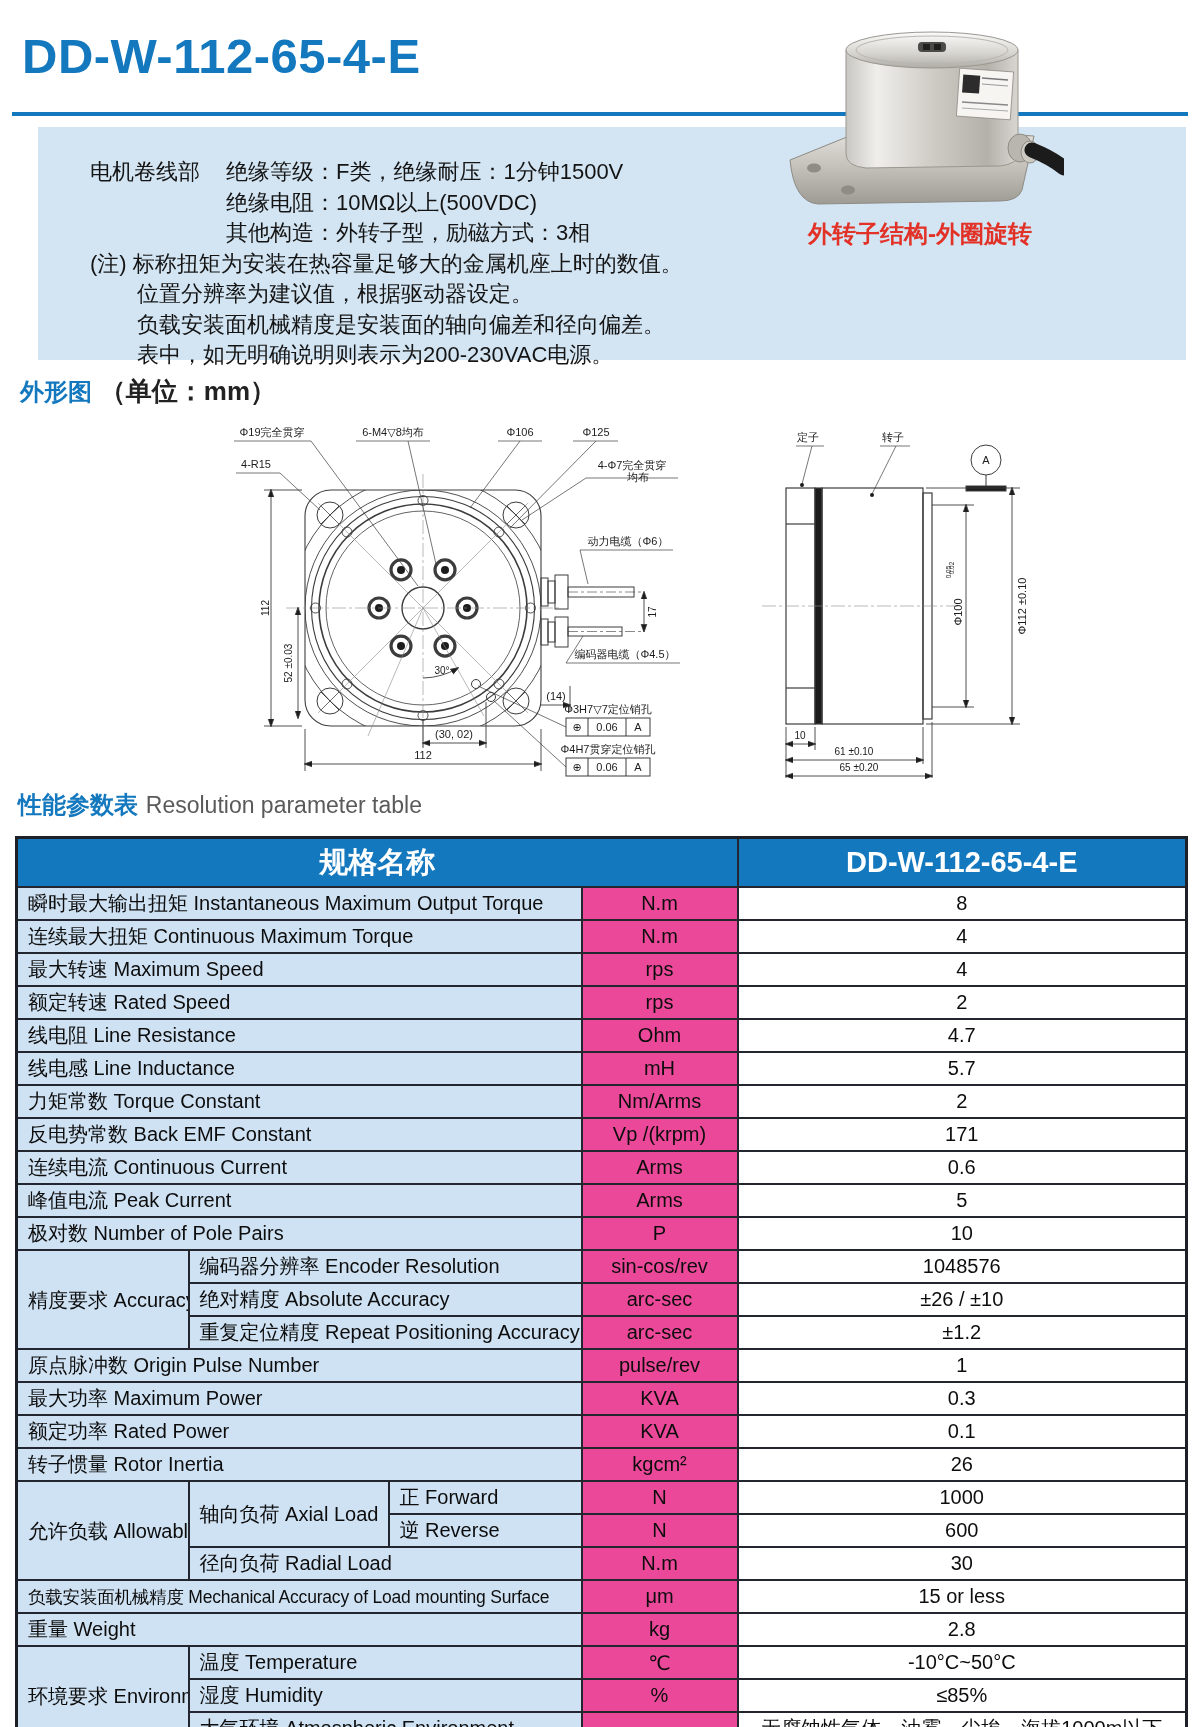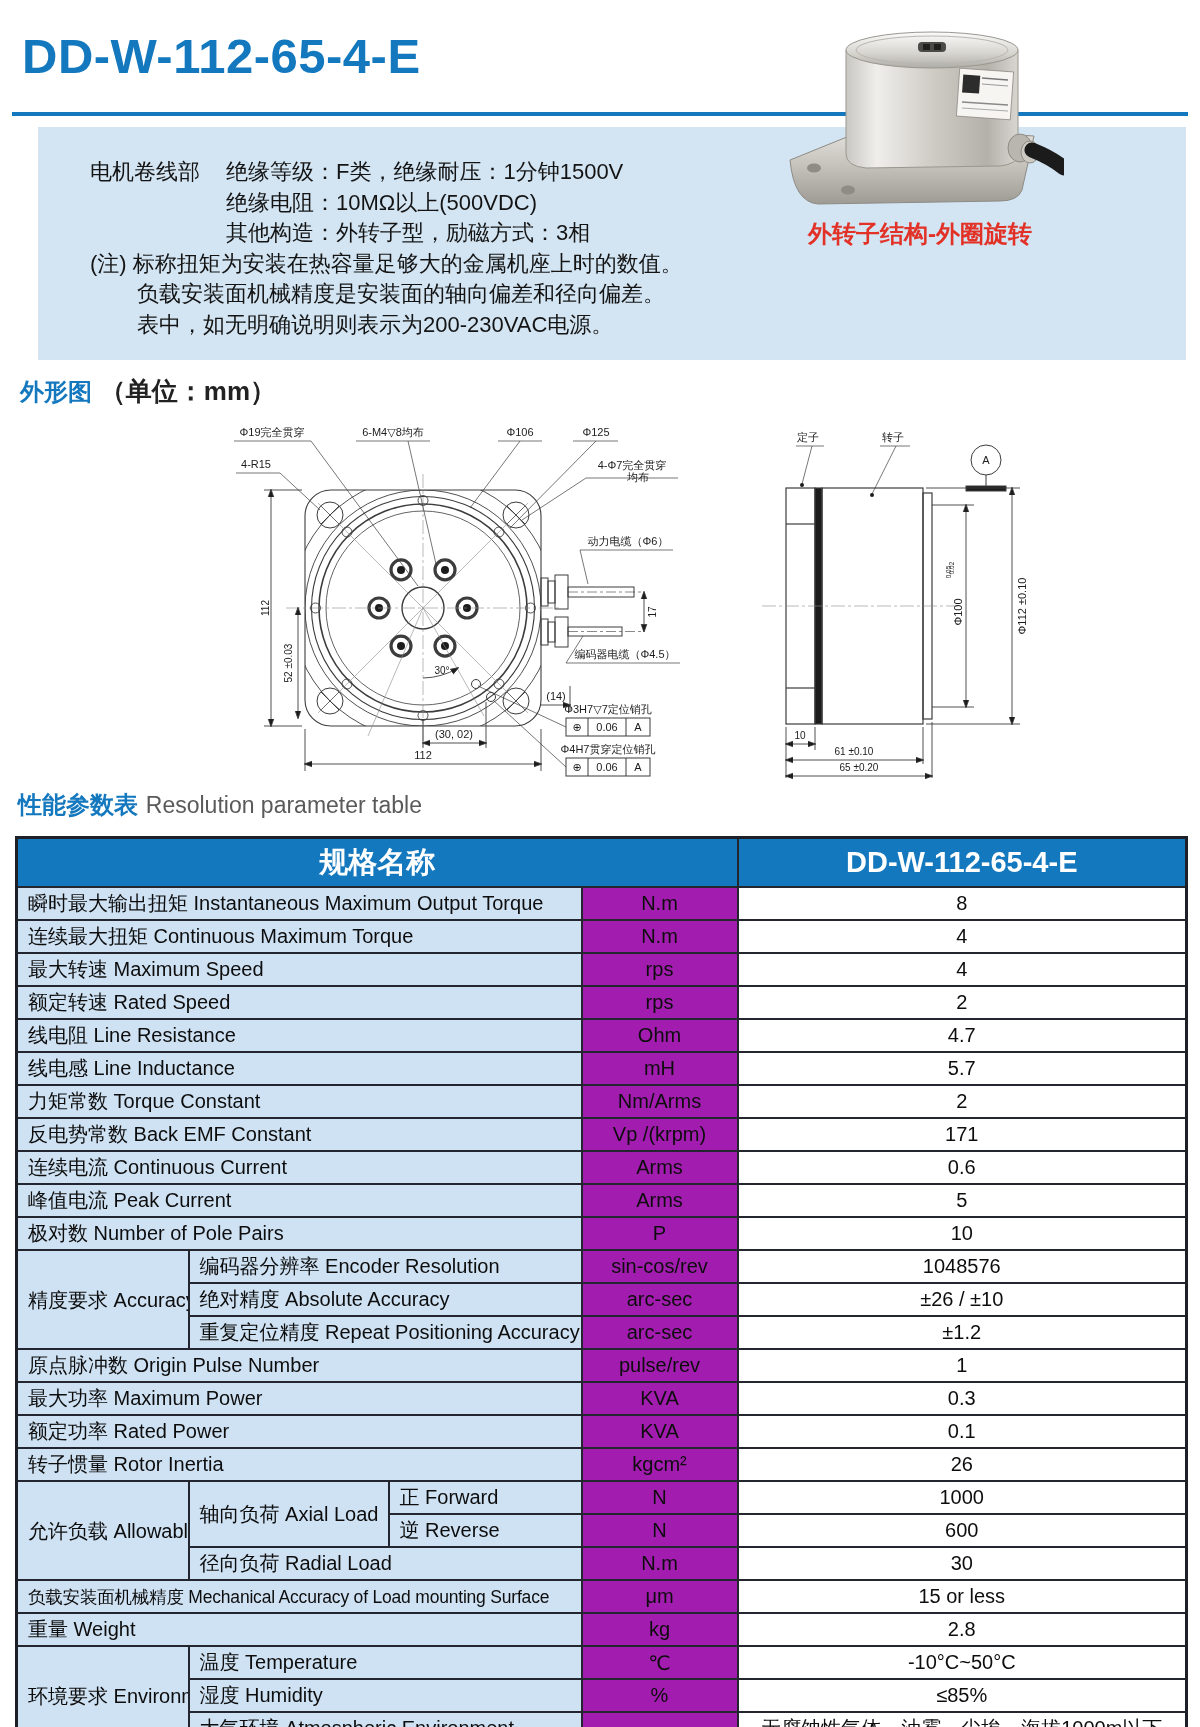--- a/index.html
+++ b/index.html
@@ -32,38 +32,39 @@
   .dtx-xs{font-size:6.5px;fill:#1c1c1c;stroke:none;font-family:"Liberation Sans","DejaVu Sans",sans-serif;}
 
   table.spec{position:absolute;left:15px;top:836px;width:1170px;border-collapse:collapse;table-layout:fixed;border:3px solid #1d2026;}
   table.spec th{background:#1478be;color:#fff;font-weight:bold;height:47px;border:2px solid #23262e;padding:0;}
   .th-spec{font-size:29px;}
   .th-model{font-size:29px;}
   table.spec td{border:2px solid #23262e;font-size:20px;color:#0d0d0d;height:31px;padding:0 10px;overflow:hidden;white-space:nowrap;}
   td.lab{background:#cfe2f4;text-align:left;}
   td.lab.small{font-size:17.5px;letter-spacing:-0.2px;}
   td.grp{background:#cfe2f4;text-align:center;white-space:pre-line;line-height:1.2;padding:0 4px;}
-  td.unit{background:#a21caf;text-align:center;}
+  td.unit{background:#ec4899;text-align:center;}
   td.val{background:#ffffff;text-align:center;}
 </style>
 </head>
 <body>
 
 <div class="abs page-title">DD-W-112-65-4-E</div>
 <div class="abs title-rule"></div>
 
 <div class="abs info-panel">
   <div class="info-lines">
     <div class="info-row">
       <span class="info-lead">电机卷线部</span>
       <span>绝缘等级：F类，绝缘耐压：1分钟1500V</span>
     </div>
     <div class="ind-a">绝缘电阻：10MΩ以上(500VDC)</div>
     <div class="ind-a">其他构造：外转子型，励磁方式：3相</div>
     <div>(注) 标称扭矩为安装在热容量足够大的金属机座上时的数值。</div>
+    <div class="ind-b">位置分辨率为建议值，根据驱动器设定。</div>
     <div class="ind-b">负载安装面机械精度是安装面的轴向偏差和径向偏差。</div>
     <div class="ind-b">表中，如无明确说明则表示为200-230VAC电源。</div>
   </div>
 </div>
 
 <div class="abs photo">
   <svg width="302" height="202" viewBox="0 0 302 202">
     <defs>
       <linearGradient id="met" x1="0" y1="0" x2="1" y2="0">
         <stop offset="0" stop-color="#c9c7c2"></stop>

